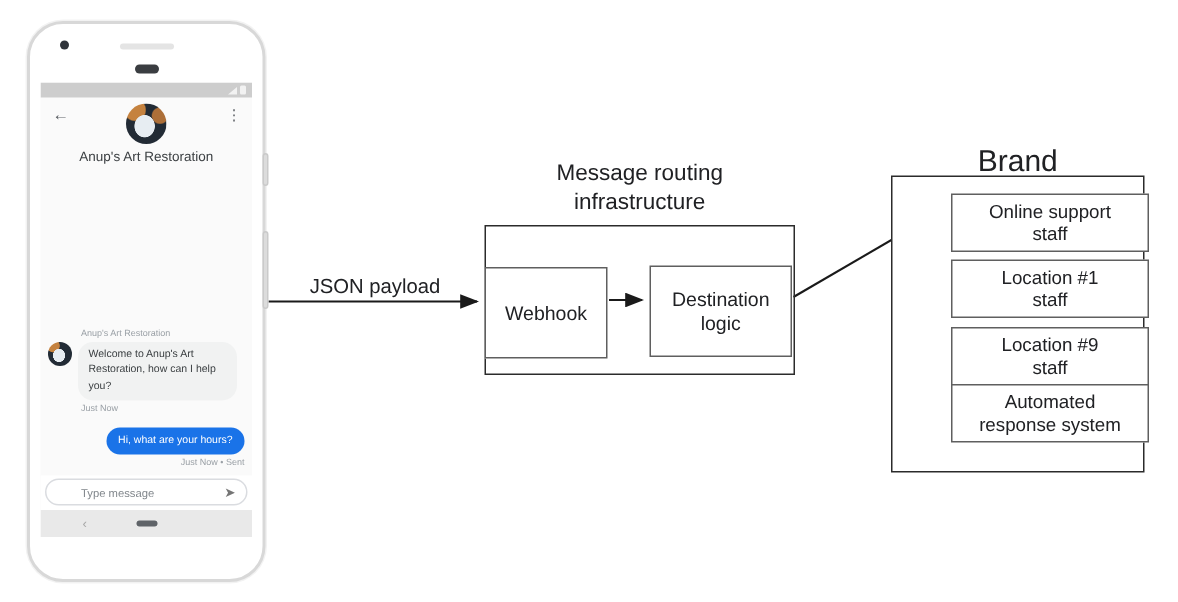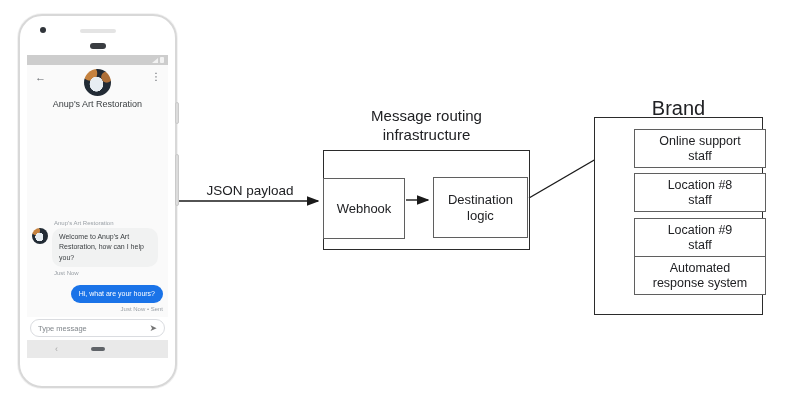--- a/index.html
+++ b/index.html
@@ -55,21 +55,21 @@
   .bubble-in { background:#f1f2f2; border-radius:10px; padding:4px 7px; max-width:106px;
                font-size:7px; line-height:1.5; color:#3c4043; }
   .ts-in { font-size:6px; color:#9aa0a6; margin:3px 0 9px 22px; }
   .bubble-out { align-self:flex-end; color:#fff; border-radius:10px; padding:4px 8px;
                 font-size:7px; line-height:1.4; }
   .ts-out { align-self:flex-end; font-size:6px; color:#9aa0a6; margin-top:3px; }
 
   .composer { flex:none; background:#fff; padding:2px 3px 3px; }
   .composer-pill { border:1px solid #dadce0; border-radius:11px; height:18px;
                    display:flex; align-items:center; padding:0 7px; background:#fff; }
-  .composer-text { flex:1; font-size:7.5px; color:#80868b; }
+  .composer-text { flex:1; font-size:7.5px; color:#80868b;margin-left:16px; }
   .send-ic { font-size:9px; color:#757575; line-height:1; }
 
   .nav-bar { flex:none; height:18px; background:#e9e9e9; position:relative;
              display:flex; align-items:center; justify-content:center; }
   .nav-back { position:absolute; left:28px; font-size:9px; color:#a8a8a8; line-height:1; }
   .nav-home { width:14px; height:4px; border-radius:2px; background:#5f6368; }
 
   
   .dg-label { position:absolute; color:#202124; text-align:center; white-space:pre-line; }
   .json-label { left:178px; top:183px; width:144px; font-size:13.5px; }
@@ -155,21 +155,21 @@
 infrastructure</div>
   <div class="box-outer routing-box"></div>
   <div class="box-inner webhook-box">Webhook</div>
   <div class="box-inner destination-box">Destination
 logic</div>
 
   <div class="dg-label brand-title">Brand</div>
   <div class="box-outer brand-box">
     <div class="box-inner brand-item" style="top:11px">Online support
 staff</div>
-    <div class="box-inner brand-item" style="top:55px">Location #8
+    <div class="box-inner brand-item" style="top:55px">Location #1
 staff</div>
     <div class="box-inner brand-item" style="top:100px">Location #9
 staff</div>
     <div class="box-inner brand-item" style="top:138px">Automated
 response system</div>
   </div>
 
 </div>
 
 </body></html>

